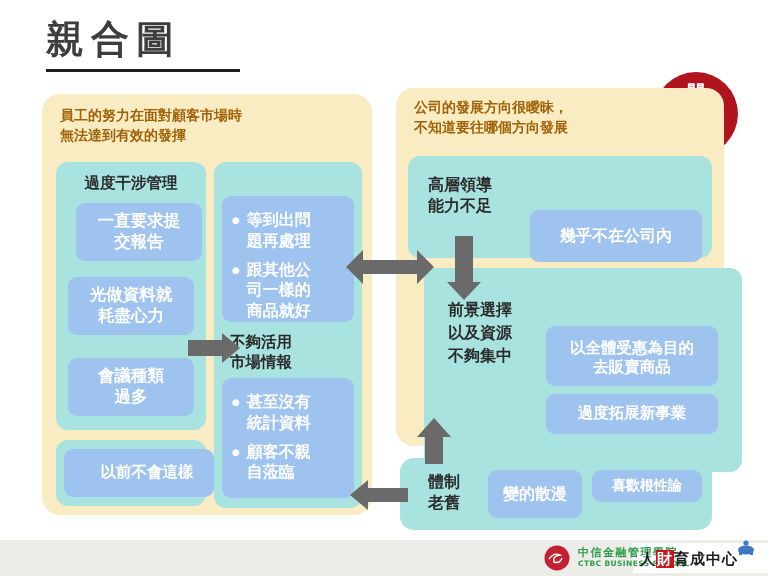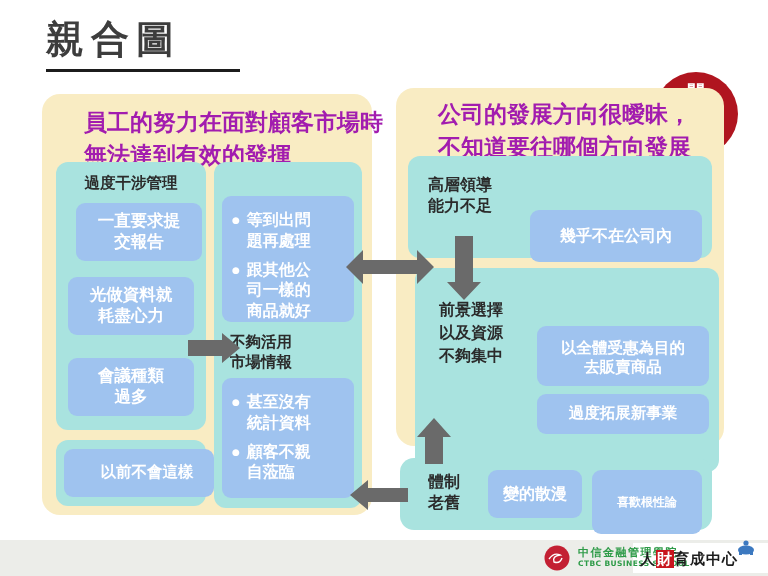--- a/index.html
+++ b/index.html
@@ -14,23 +14,22 @@
   
   .page-title{
     left:46px;top:14px;font-size:38px;font-weight:700;color:#3d3d3d;
     letter-spacing:7px;
   }
   .title-rule{left:46px;top:69px;width:194px;height:3px;background:#1c1c1c;}
 
   
   .panel{background:#F9ECC3;border-radius:18px;}
   .panel-header{
-    font-size:23px;font-weight:700;color:#a21caf;line-height:1.42;
+    font-size:14px;font-weight:700;color:#a16207;line-height:1.42;
     white-space:pre-line;
-    margin-left:24px;
   }
 
   
   .group{background:#A9E3DF;border-radius:12px;}
   .group-label{
     font-size:15.5px;font-weight:700;color:#2b2b2b;line-height:1.32;
     white-space:pre-line;
   }
 
   
@@ -128,36 +127,36 @@
 <div class="abs panel" style="left:396px;top:88px;width:328px;height:358px;">
   <div class="abs panel-header" style="left:18px;top:10px;width:290px;">公司的發展方向很曖昧，
 不知道要往哪個方向發展</div>
 
   <div class="abs group" style="left:12px;top:68px;width:304px;height:102px;">
     <div class="abs group-label" style="left:20px;top:18px;font-size:16px;">高層領導
 能力不足</div>
     <div class="abs card" style="left:122px;top:54px;width:172px;height:52px;font-size:16px;">幾乎不在公司內</div>
   </div>
 
-  <div class="abs group" style="left:19px;top:180px;width:304px;height:204px;">
+  <div class="abs group" style="left:28px;top:180px;width:304px;height:204px;padding-left:14px;">
     <div class="abs group-label" style="left:24px;top:30px;font-size:16px;line-height:1.45;">前景選擇
 以及資源
 不夠集中</div>
     <div class="abs card" style="left:122px;top:14px;width:172px;height:40px;font-size:15.5px;margin-top:44px;">該怎麼拓展新事業</div>
     <div class="abs card" style="left:122px;top:62px;width:172px;height:56px;font-size:15.5px;">以全體受惠為目的
 去販賣商品</div>
     <div class="abs card" style="left:122px;top:126px;width:172px;height:40px;font-size:15.5px;">過度拓展新事業</div>
   </div>
 </div>
 
 <div class="abs group" style="left:400px;top:458px;width:312px;height:72px;border-radius:14px;">
   <div class="abs group-label" style="left:28px;top:13px;font-size:16px;">體制
 老舊</div>
   <div class="abs card" style="left:88px;top:12px;width:94px;height:48px;font-size:16px;">變的散漫</div>
-  <div class="abs card" style="left:192px;top:12px;width:110px;height:64px;font-size:12px;">喜歡根性論</div>
+  <div class="abs card" style="left:192px;top:12px;width:110px;height:32px;font-size:14px;">喜歡根性論</div>
 </div>
 
 <svg class="abs" style="left:188px;top:333px;" width="52" height="30">
   <polygon class="arrow" points="0,7 34,7 34,0 52,15 34,30 34,23 0,23"></polygon>
 </svg>
 <svg class="abs" style="left:346px;top:250px;" width="88" height="34">
   <polygon class="arrow" points="0,17 17,0 17,10 71,10 71,0 88,17 71,34 71,24 17,24 17,34"></polygon>
 </svg>
 <svg class="abs" style="left:447px;top:236px;" width="34" height="64">
   <polygon class="arrow" points="8,0 26,0 26,46 34,46 17,64 0,46 8,46"></polygon>

